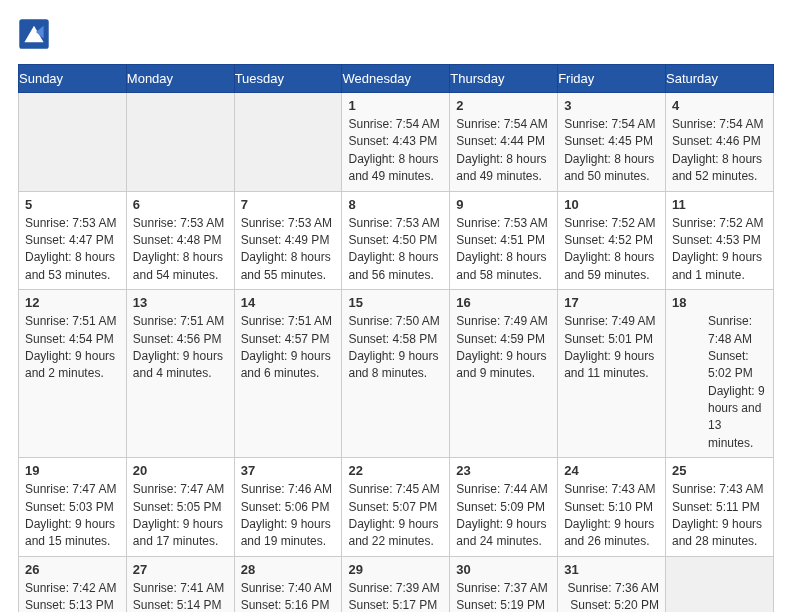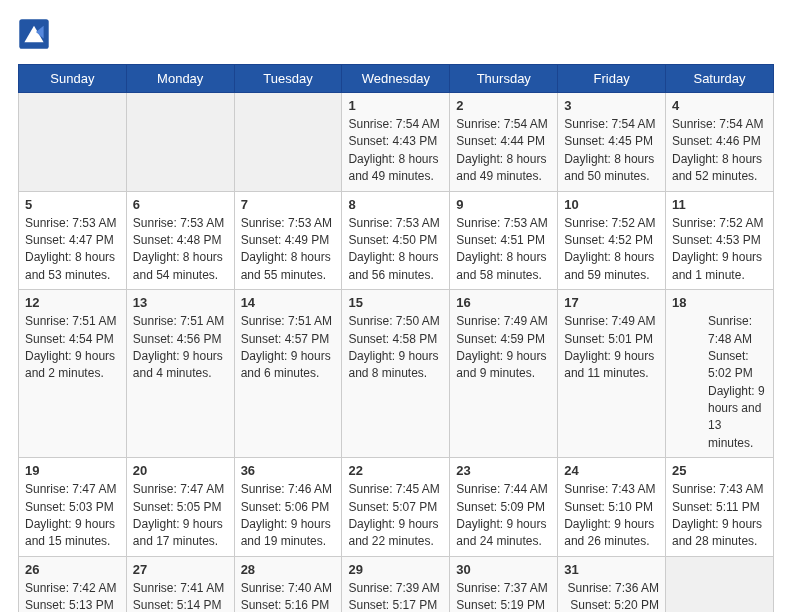--- a/index.html
+++ b/index.html
@@ -52,22 +52,22 @@
       color: #555;
     }
     .calendar {
       width: 100%;
       border-collapse: collapse;
       border: 1px solid #ccc;
     }
     .calendar th {
       background-color: #2255a4;
       color: #fff;
-      text-align: center;
-      padding: 6px 8px;
+      text-align: left;
+      padding: 6px 0;
       font-size: 13px;
       font-weight: normal;
       border: 1px solid #1a4490;
     }
     .calendar td {
       vertical-align: top;
       border: 1px solid #ccc;
       padding: 5px 6px;
       width: 108px;
       min-height: 80px;
@@ -256,21 +256,21 @@
 Sunset: 5:03 PM
 Daylight: 9 hours and 15 minutes.</div>
           </td>
           <td>
             <span class="day-number">20</span>
             <div class="day-info" style="white-space: pre-line;">Sunrise: 7:47 AM
 Sunset: 5:05 PM
 Daylight: 9 hours and 17 minutes.</div>
           </td>
           <td>
-            <span class="day-number">36</span>
+            <span class="day-number">37</span>
             <div class="day-info" style="white-space: pre-line;">Sunrise: 7:46 AM
 Sunset: 5:06 PM
 Daylight: 9 hours and 19 minutes.</div>
           </td>
           <td>
             <span class="day-number">22</span>
             <div class="day-info" style="white-space: pre-line;">Sunrise: 7:45 AM
 Sunset: 5:07 PM
 Daylight: 9 hours and 22 minutes.</div>
           </td>

